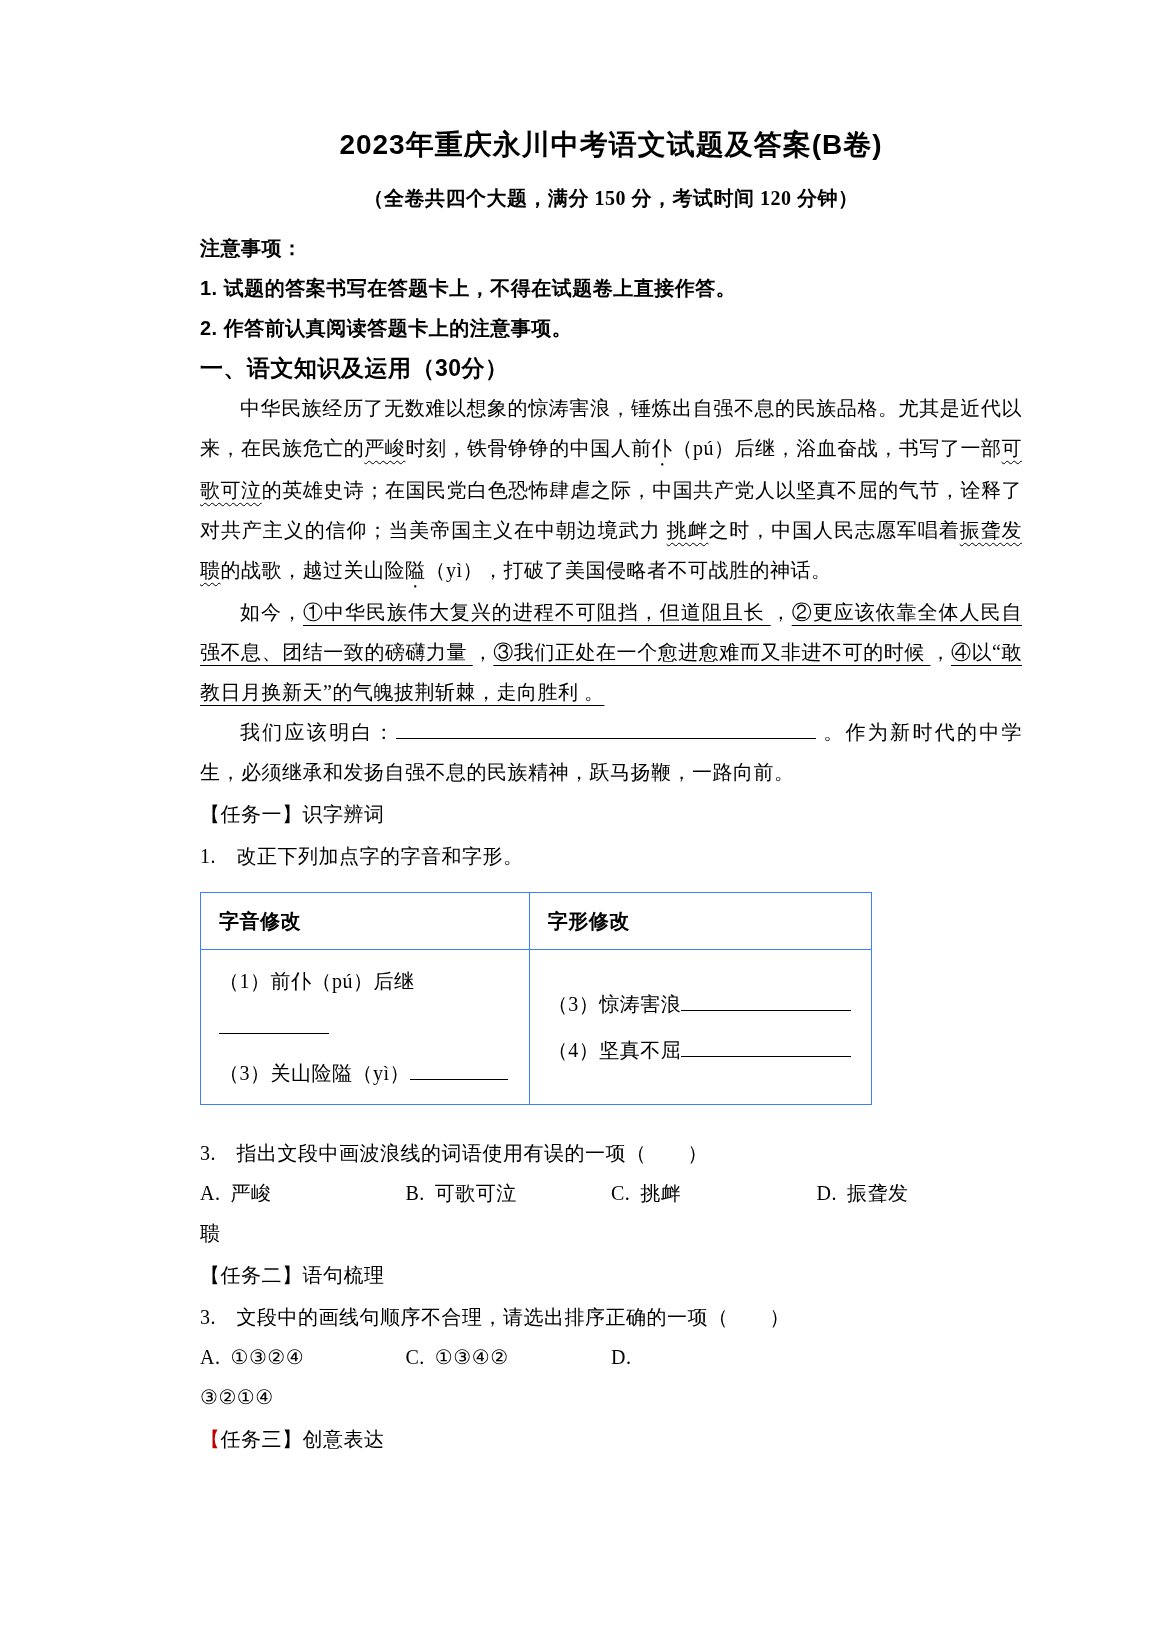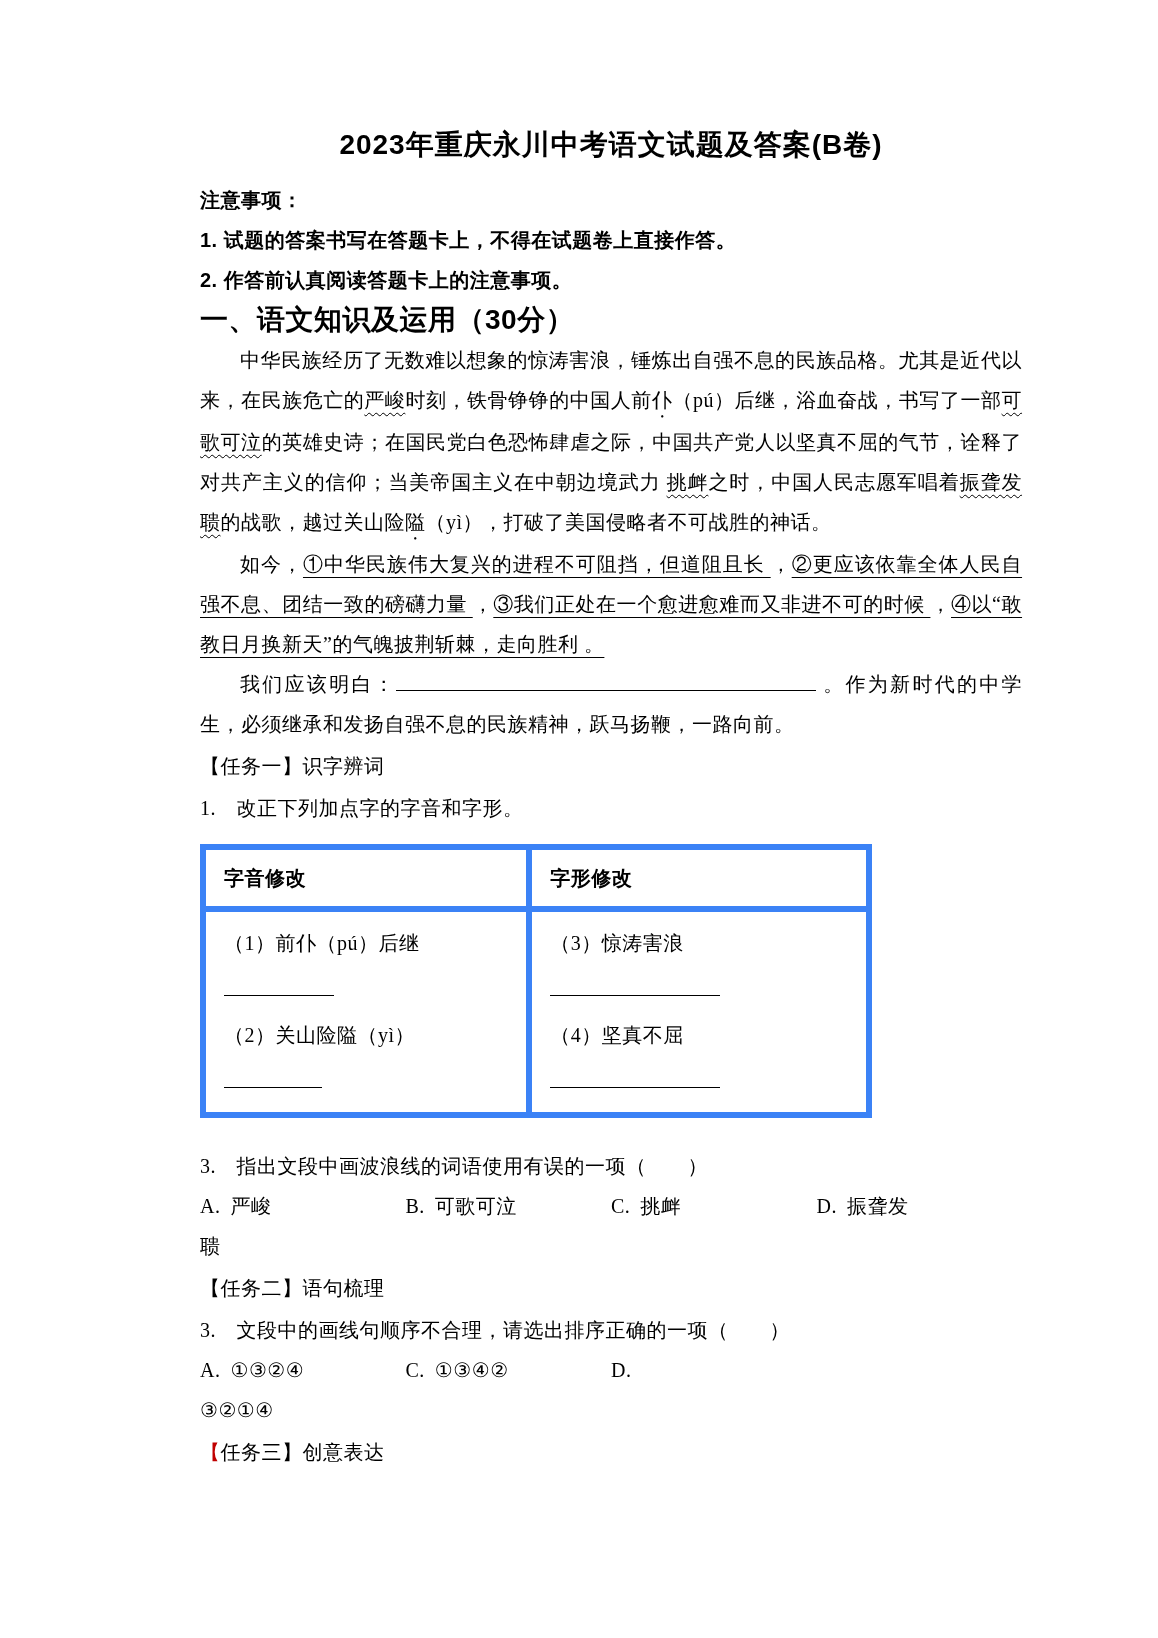--- a/index.html
+++ b/index.html
@@ -9,35 +9,35 @@
     font-family:"Liberation Serif","DejaVu Serif",serif;
     font-size:20px;line-height:40px;letter-spacing:0.5px;overflow:hidden;
   }
   .title{
     text-align:center;font-weight:bold;font-size:28px;line-height:42px;
     letter-spacing:1px;font-family:"Liberation Sans","DejaVu Sans",sans-serif;
   }
   .subtitle{text-align:center;font-weight:bold;font-size:20px;margin-top:16px;line-height:32px;}
   .notice-heading{font-weight:bold;margin-top:14px;font-family:"Liberation Sans","DejaVu Sans",sans-serif;}
   .notice-item{font-weight:bold;font-family:"Liberation Sans","DejaVu Sans",sans-serif;}
-  .section-heading{font-weight:bold;font-size:28px;font-family:"Liberation Sans","DejaVu Sans",sans-serif;}
+  .section-heading{font-weight:bold;font-size:23px;font-family:"Liberation Sans","DejaVu Sans",sans-serif;}
   .para{text-align:justify;}
   .indent{text-indent:2em;}
   .task-heading{margin-top:2px;}
   .q-text{margin-top:2px;}
   .options-grid{display:grid;grid-template-columns:repeat(4,1fr);}
   .option{white-space:nowrap;}
   .opt-label{margin-right:10px;}
   .overflow-line{}
   table.correction-table{
     border-collapse:collapse;width:672px;margin:16px 0 28px 0;table-layout:fixed;
   }
   table.correction-table th,
   table.correction-table td{
-    border:6px solid #3b82f6;text-align:left;vertical-align:middle;
+    border:1px solid #3b82f6;text-align:left;vertical-align:middle;
     padding:8px 18px;font-weight:normal;
   }
   table.correction-table th{
     height:36px;font-weight:600;
     font-family:"Liberation Sans","DejaVu Sans",sans-serif;
   }
   table.correction-table td{line-height:46px;height:96px;}
   table.correction-table col.c1{width:49%;}
   table.correction-table col.c2{width:51%;}
   .q2-block{margin-top:22px;}
@@ -53,20 +53,21 @@
     font-weight:bold;font-size:25px;letter-spacing:0;position:relative;top:-9px;
     font-family:"Liberation Sans","DejaVu Sans",sans-serif;padding:0 2px;
   }
 </style>
 </head>
 <body>
 
 <div class="page">
 
   <div class="title">2023年重庆永川中考语文试题及答案(B卷)</div>
+  <div class="subtitle">（全卷共四个大题，满分 150 分，考试时间 120 分钟）</div>
 
   <div class="notice-heading">注意事项：</div>
   <div class="notice-item">1. 试题的答案书写在答题卡上，不得在试题卷上直接作答。</div>
   <div class="notice-item">2. 作答前认真阅读答题卡上的注意事项。</div>
 
   <div class="section-heading">一、语文知识及运用（30分）</div>
 
   <div class="para indent"><span>中华民族经历了无数难以想象的惊涛害浪，锤炼出自强不息的民族品格。尤其是近代以来，在民族危亡的</span><span class="seg-wavy">严峻</span><span>时刻，铁骨铮铮的中国人前</span><span class="seg-dot">仆</span><span>（pú）后继，浴血奋战，书写了一部</span><span class="seg-wavy">可歌可泣</span><span>的英雄史诗；在国民党白色恐怖肆虐之际，中国共产党人以坚真不屈的气节，诠释了对共产主义的信仰；当美帝国主义在中朝边境武力 </span><span class="seg-wavy">挑衅</span><span>之时，中国人民志愿军唱着</span><span class="seg-wavy">振聋发聩</span><span>的战歌，越过关山险</span><span class="seg-dot">隘</span><span>（yì），打破了美国侵略者不可战胜的神话。</span></div>
   <div class="para indent"><span>如今，</span><span class="seg-u">①中华民族伟大复兴的进程不可阻挡，但道阻且长 </span><span>，</span><span class="seg-u">②更应该依靠全体人民自强不息、团结一致的磅礴力量 </span><span>，</span><span class="seg-u">③我们正处在一个愈进愈难而又非进不可的时候 </span><span>，</span><span class="seg-u">④以“敢教日月换新天”的气魄披荆斩棘，走向胜利 。</span></div>
   <div class="para indent"><span>我们应该明白：</span><span class="seg-blank" style="width: 420px;"></span><span> 。作为新时代的中学生，必须继承和发扬自强不息的民族精神，跃马扬鞭，一路向前。</span></div>
@@ -80,21 +81,21 @@
         <col class="c2">
       </colgroup>
     <tbody>
         <tr>
       <th>字音修改</th>
       <th>字形修改</th>
     </tr>
     <tr>
       <td>
         <div><span>（1）前仆（pú）后继</span><span class="seg-blank" style="width: 110px;"></span></div>
-        <div><span>（2）关山险隘（yì）</span><span class="seg-blank" style="width: 98px;"></span></div>
+        <div><span>（3）关山险隘（yì）</span><span class="seg-blank" style="width: 98px;"></span></div>
       </td>
       <td>
         <div><span>（3）惊涛害浪</span><span class="seg-blank" style="width: 170px;"></span></div>
         <div><span>（4）坚真不屈</span><span class="seg-blank" style="width: 170px;"></span></div>
       </td>
     </tr>
   </tbody>
     </table>
 
   <div class="q-text q2-block">3.　指出文段中画波浪线的词语使用有误的一项（　　）</div>

